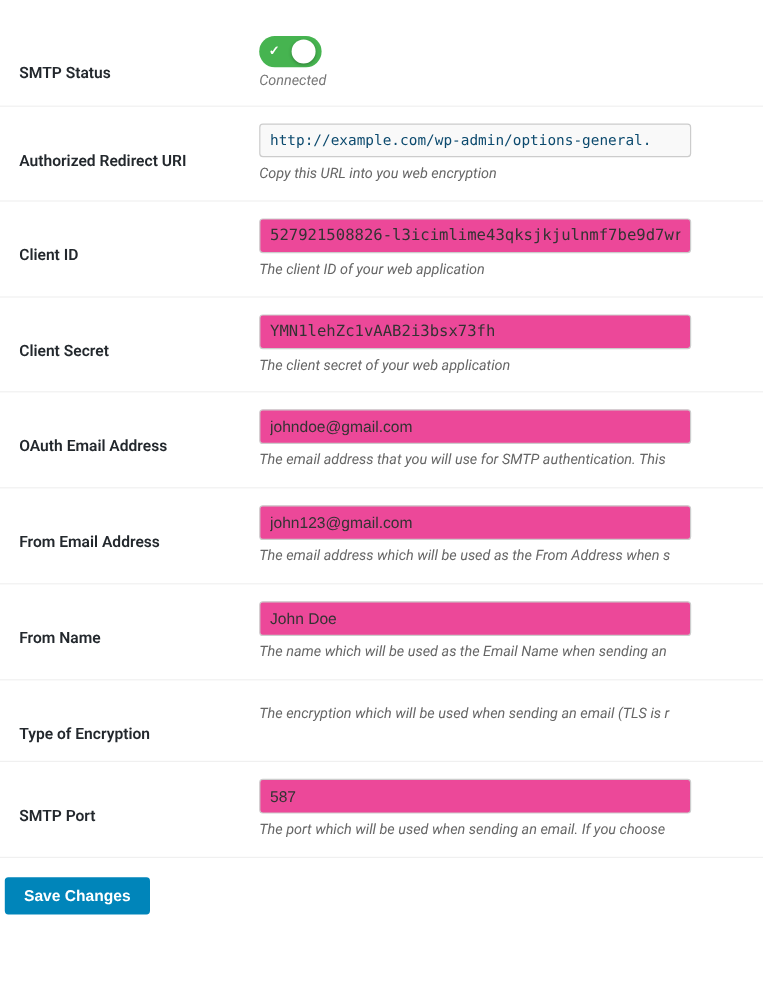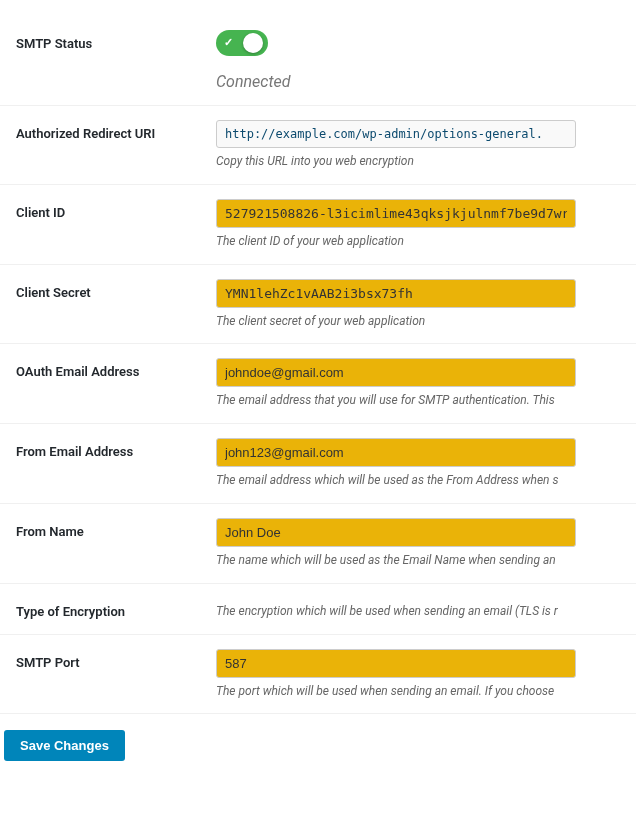--- a/index.html
+++ b/index.html
@@ -20,20 +20,21 @@
     }
 
     .settings-label {
       width: 200px;
       min-width: 200px;
       font-weight: 600;
       font-size: 13px;
       color: #23282d;
       padding-top: 6px;
       padding-right: 32px;
+      margin-top: 18px;
     }
 
     .settings-value {
       flex: 1;
       min-width: 0;
     }
 
     
     .toggle-wrapper {
       display: flex;
@@ -70,37 +71,37 @@
     .toggle-check {
       position: absolute;
       top: 6px;
       left: 8px;
       color: #fff;
       font-size: 11px;
       font-weight: bold;
     }
 
     .connected-text {
-      font-size: 16px;
+      font-size: 12px;
       color: #777;
-      margin-top: 16px;
+      margin-top: 4px;
       font-style: italic;
     }
 
     
     .field-input {
       width: 100%;
       max-width: 360px;
       padding: 6px 8px;
       border: 1px solid #ccc;
       border-radius: 3px;
       font-size: 13px;
       font-family: monospace;
       color: #333;
-      background: #eab308;
+      background: #ec4899;
     }
 
     .field-input-text {
       font-family: -apple-system, BlinkMacSystemFont, "Segoe UI", sans-serif;
     }
 
     .field-hint {
       font-size: 12px;
       color: #666;
       font-style: italic;

